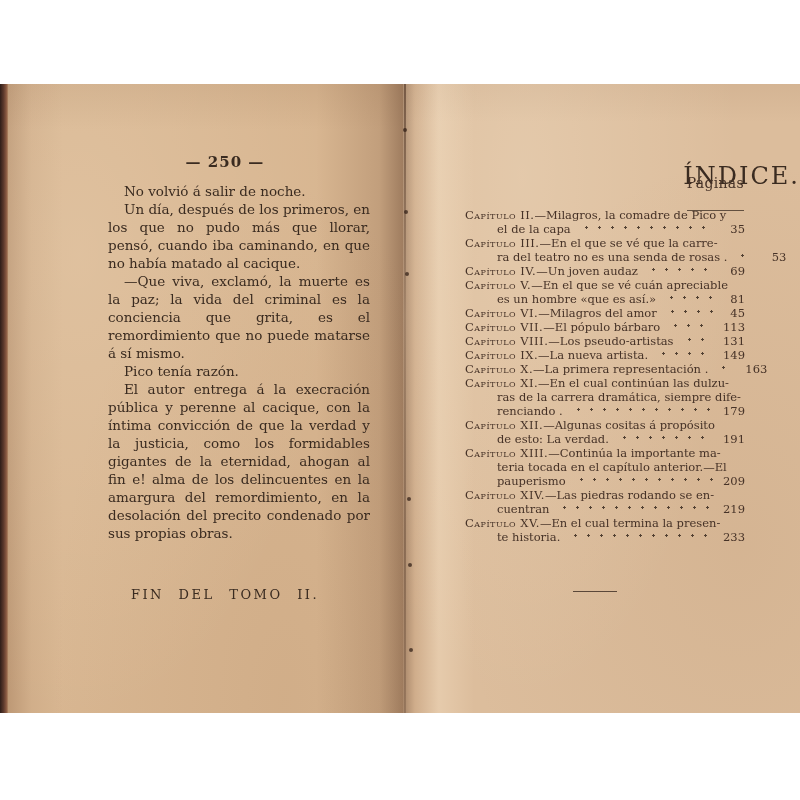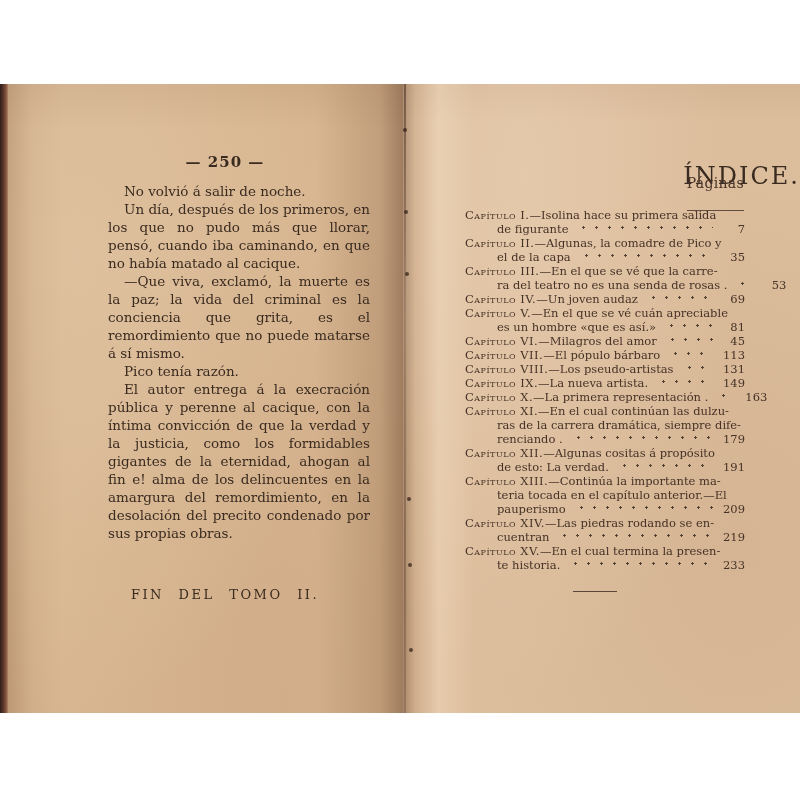--- a/index.html
+++ b/index.html
@@ -138,29 +138,21 @@
           <p>El autor entrega á la execración pública y perenne al cacique, con la íntima convicción de que la verdad y la justicia, como los formidables gigantes de la eternidad, ahogan al fin e! alma de los delincuentes en la amargura del remordimiento, en la desolación del precito condenado por sus propias obras.</p>
         </div>
       <div class="fin">FIN DEL TOMO II.</div>
     </div>
 
     <div class="page page-right">
       <div class="index-title">ÍNDICE.</div>
       <div class="paginas">Páginas</div>
       <div class="entries" id="index-entries">
           <div class="entry">
-            <div class="entry-line first"><span class="chapter">Capítulo I.</span><span>—Isolina hace su primera salida</span></div>
-            <div class="entry-line cont last">
-              <span>de figurante</span>
-              <span class="leader"></span>
-              <span class="pnum">7</span>
-            </div>
-          </div>
-          <div class="entry">
-            <div class="entry-line first"><span class="chapter">Capítulo II.</span><span>—Algunas, la comadre de Pico y</span></div>
+            <div class="entry-line first"><span class="chapter">Capítulo II.</span><span>—Milagros, la comadre de Pico y</span></div>
             <div class="entry-line cont last">
               <span>el de la capa</span>
               <span class="leader"></span>
               <span class="pnum">35</span>
             </div>
           </div>
           <div class="entry">
             <div class="entry-line first"><span class="chapter">Capítulo III.</span><span>—En el que se vé que la carre-</span></div>
             <div class="entry-line cont last">
               <span>ra del teatro no es una senda de rosas .</span>

